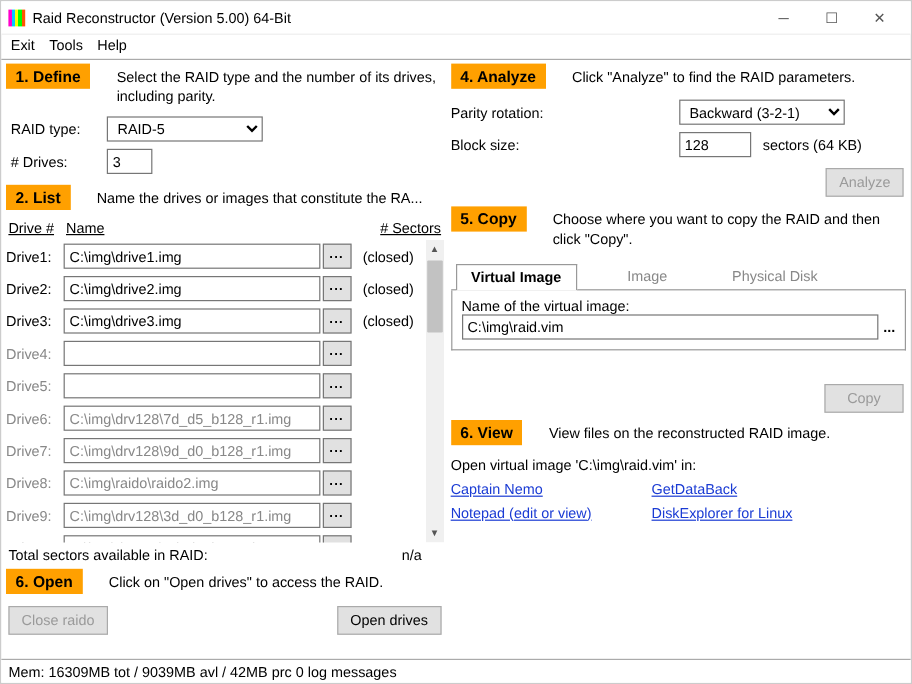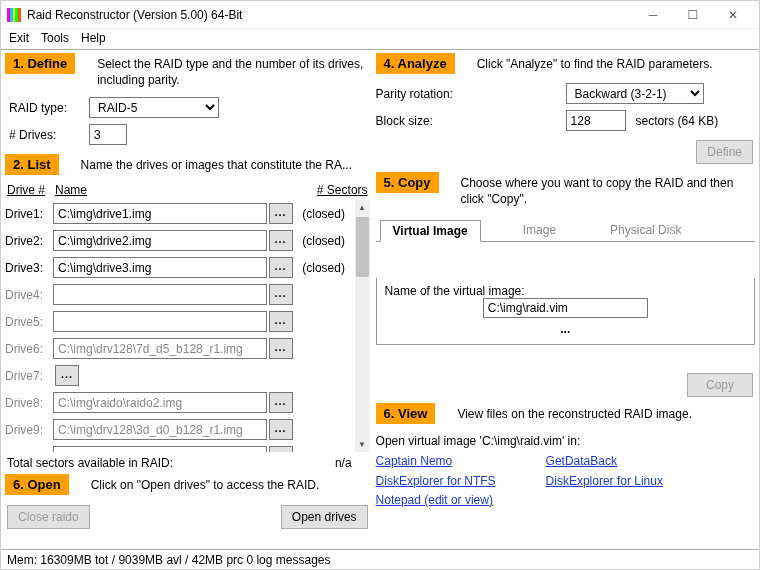--- a/index.html
+++ b/index.html
@@ -45,22 +45,22 @@
 .btn { border: 1px solid #aaa; background: #e1e1e1; padding: 4px 10px; font-family: inherit; font-size: 12px; cursor: pointer; }
 .btn:disabled { color: #9a9a9a; }
 .openrow { display: flex; justify-content: space-between; padding: 4px 2px 0 2px; }
 .paramrow { display: flex; align-items: center; margin: 3px 0; }
 .paramrow .plabel { width: 190px; }
 .paramrow .pextra { margin-left: 10px; font-size: 12px; }
 .analyzerow { display: flex; justify-content: flex-end; padding: 6px 2px 8px 0; }
 .tabbar { display: flex; border-bottom: 1px solid #999; margin-top: 6px; padding-left: 4px; }
 .tab { padding: 3px 12px; font-size: 12px; color: #888; cursor: pointer; position: relative; top: 1px; }
 .tab.active { border: 1px solid #999; border-bottom: 1px solid #fff; background: #fff; font-weight: bold; color: #000; }
-.tabbody { border: 1px solid #999; border-top: none; padding: 6px 8px 8px 8px; margin-top: 36px; }
-.vimgrow { display: flex; align-items: center; gap: 4px; flex-direction: column; }
+.tabbody { border: 1px solid #999; border-top: none; padding: 6px 8px 8px 8px; }
+.vimgrow { display: flex; align-items: center; gap: 4px; }
 .vimgrow input { flex: 1; }
 .copyrow { display: flex; justify-content: flex-end; padding: 28px 2px 6px 0; }
 .viewlinks { display: flex; gap: 50px; margin-top: 4px; }
 .viewlinks a { color: #1a3bd4; text-decoration: underline; cursor: pointer; display: block; line-height: 1.6; font-size: 12px; }
 .statusbar { height: 20px; background: #fff; border-top: 1px solid #aaa; padding: 2px 6px; font-size: 12px; display: flex; align-items: center; }
 </style>
 </head>
 <body>
 
 <div class="titlebar">
@@ -144,20 +144,21 @@
           <div class="sect"></div>
         </div>
         <div class="driverow disabled" style="padding-right: 15px;">
           <div class="dn">Drive6:</div>
           <div class="path"><input type="text" value="C:\img\drv128\7d_d5_b128_r1.img" style=""></div>
           <div class="browse">...</div>
           <div class="sect"></div>
         </div>
         <div class="driverow disabled" style="padding-right: 15px;">
           <div class="dn">Drive7:</div>
+          <div class="path"><input type="text" value="C:\img\drv128\9d_d0_b128_r1.img" style=""></div>
           <div class="browse">...</div>
           <div class="sect"></div>
         </div>
         <div class="driverow disabled" style="padding-right: 15px;">
           <div class="dn">Drive8:</div>
           <div class="path"><input type="text" value="C:\img\raido\raido2.img" style=""></div>
           <div class="browse">...</div>
           <div class="sect"></div>
         </div>
         <div class="driverow disabled" style="padding-right: 15px;">
@@ -210,21 +211,21 @@
       <select style="width:138px">
         <option>Backward (3-2-1)</option>
       </select>
     </div>
     <div class="paramrow">
       <div class="plabel">Block size:</div>
       <input type="text" style="width: 60px;" value="128">
       <div class="pextra">sectors (64 KB)</div>
     </div>
     <div class="analyzerow">
-      <button class="btn" disabled="">Define</button>
+      <button class="btn" disabled="">Analyze</button>
     </div>
 
     <div class="stepbar">
       <div class="stepnum">5. Copy</div>
       <div class="steptxt">Choose where you want to copy the RAID and then click "Copy".</div>
     </div>
 
     <div class="tabbar">
       <div class="tab active">Virtual Image</div>
       <div class="tab" style="margin-left:30px">Image</div>
@@ -243,21 +244,20 @@
 
     <div class="stepbar">
       <div class="stepnum">6. View</div>
       <div class="steptxt">View files on the reconstructed RAID image.</div>
     </div>
 
     <div style="margin-top:4px">Open virtual image 'C:\img\raid.vim' in:</div>
     <div class="viewlinks">
       <div>
         <a>Captain Nemo</a>
-        <a>DiskExplorer for NTFS</a>
         <a>Notepad (edit or view)</a>
       </div>
       <div>
         <a>GetDataBack</a>
         <a>DiskExplorer for Linux</a>
       </div>
     </div>
 
   </div>
 

